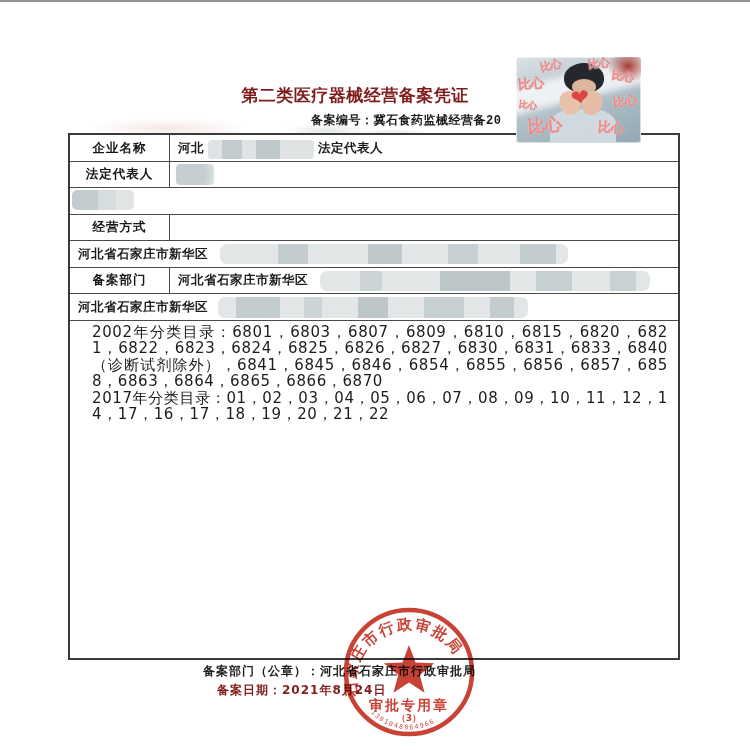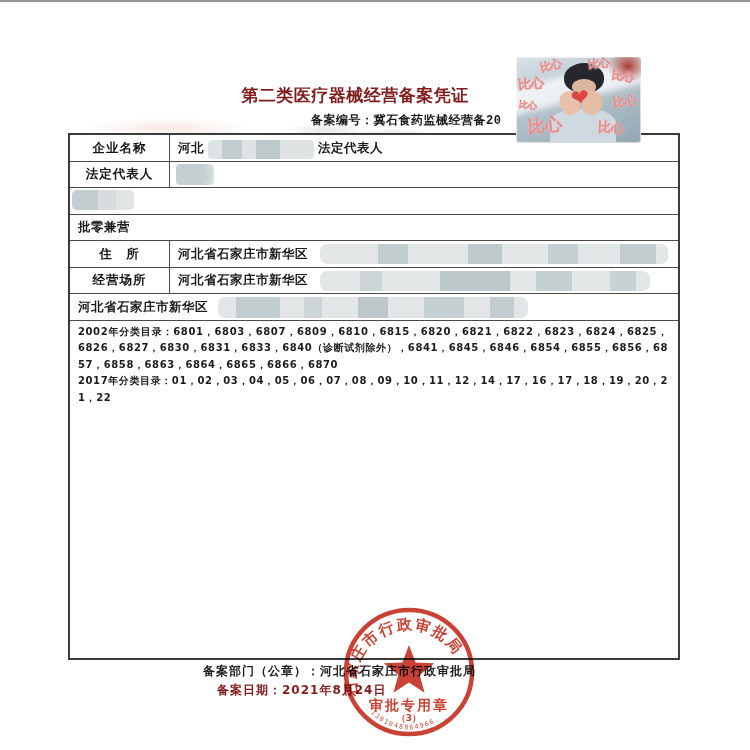--- a/index.html
+++ b/index.html
@@ -63,21 +63,21 @@
     width:100px; min-width:100px; border-right:1px solid #4a4a4a;
     display:flex; align-items:center; justify-content:center;
     font-size:12.5px; font-weight:700; color:#161616; letter-spacing:1px;
   }
   .t-value {
     flex:1; position:relative; display:flex; align-items:center;
     padding-left:8px; font-size:12.5px; font-weight:600; color:#1c1c1c; letter-spacing:0.5px;
   }
   .h27{height:27px;} .h26{height:26px;} .hbig{height:337px;}
   .hbig .t-value { align-items:flex-start; padding:3px 10px 0 8px; display:block; }
-  .scope-text { font-size:10px; font-weight:700; line-height:16.4px; letter-spacing:0.6px; word-break:break-all; text-align:justify; }
+  .scope-text { font-size:15px; font-weight:400; line-height:16.4px; letter-spacing:0.6px; word-break:break-all; text-align:justify;margin-left:14px; }
 
   
   .redact { position:absolute; border-radius:7px; }
   .rd-name { position:relative; display:inline-block; width:106px; height:19px; margin:0 4px; border-radius:4px; top:1px;
              background:linear-gradient(90deg,#dfe3e3 0 14px,#c2ccce 14px 34px,#dfe3e3 34px 48px,#bfc9cb 48px 72px,#dfe3e3 72px 106px); }
   .rd-legal { left:6px; top:2px; width:38px; height:21px; border-radius:4px;
               background:radial-gradient(circle at 40% 50%, #c6ced1 55%, #dfe3e3 100%); }
   .rd-person { left:2px; top:2px; width:62px; height:20px; border-radius:5px;
                background:linear-gradient(90deg,#c3cccf 0 26px,#d7dddd 26px 44px,#e0e4e4 44px 62px); }
   .rd-band1 { left:150px; top:3px; width:348px; height:20px;
@@ -148,35 +148,32 @@
     </div>
 
     <div class="t-row h27">
       <div class="t-value">
         <span></span>
         <div class="redact rd-person"></div>
       </div>
     </div>
 
     <div class="t-row h26">
-      <div class="t-value">
-        <span>批零兼营</span>
-      </div>
-    </div>
-
-    <div class="t-row h27">
-      <div class="t-label">住　所</div>
+      <div class="t-label">经营方式</div>
+    </div>
+
+    <div class="t-row h27">
       <div class="t-value">
         <span>河北省石家庄市新华区</span>
         <div class="redact rd-band1"></div>
       </div>
     </div>
 
     <div class="t-row h26">
-      <div class="t-label">经营场所</div>
+      <div class="t-label">备案部门</div>
       <div class="t-value">
         <span>河北省石家庄市新华区</span>
         <div class="redact rd-band2"></div>
       </div>
     </div>
 
     <div class="t-row h27">
       <div class="t-value">
         <span>河北省石家庄市新华区</span>
         <div class="redact rd-band3"></div>

